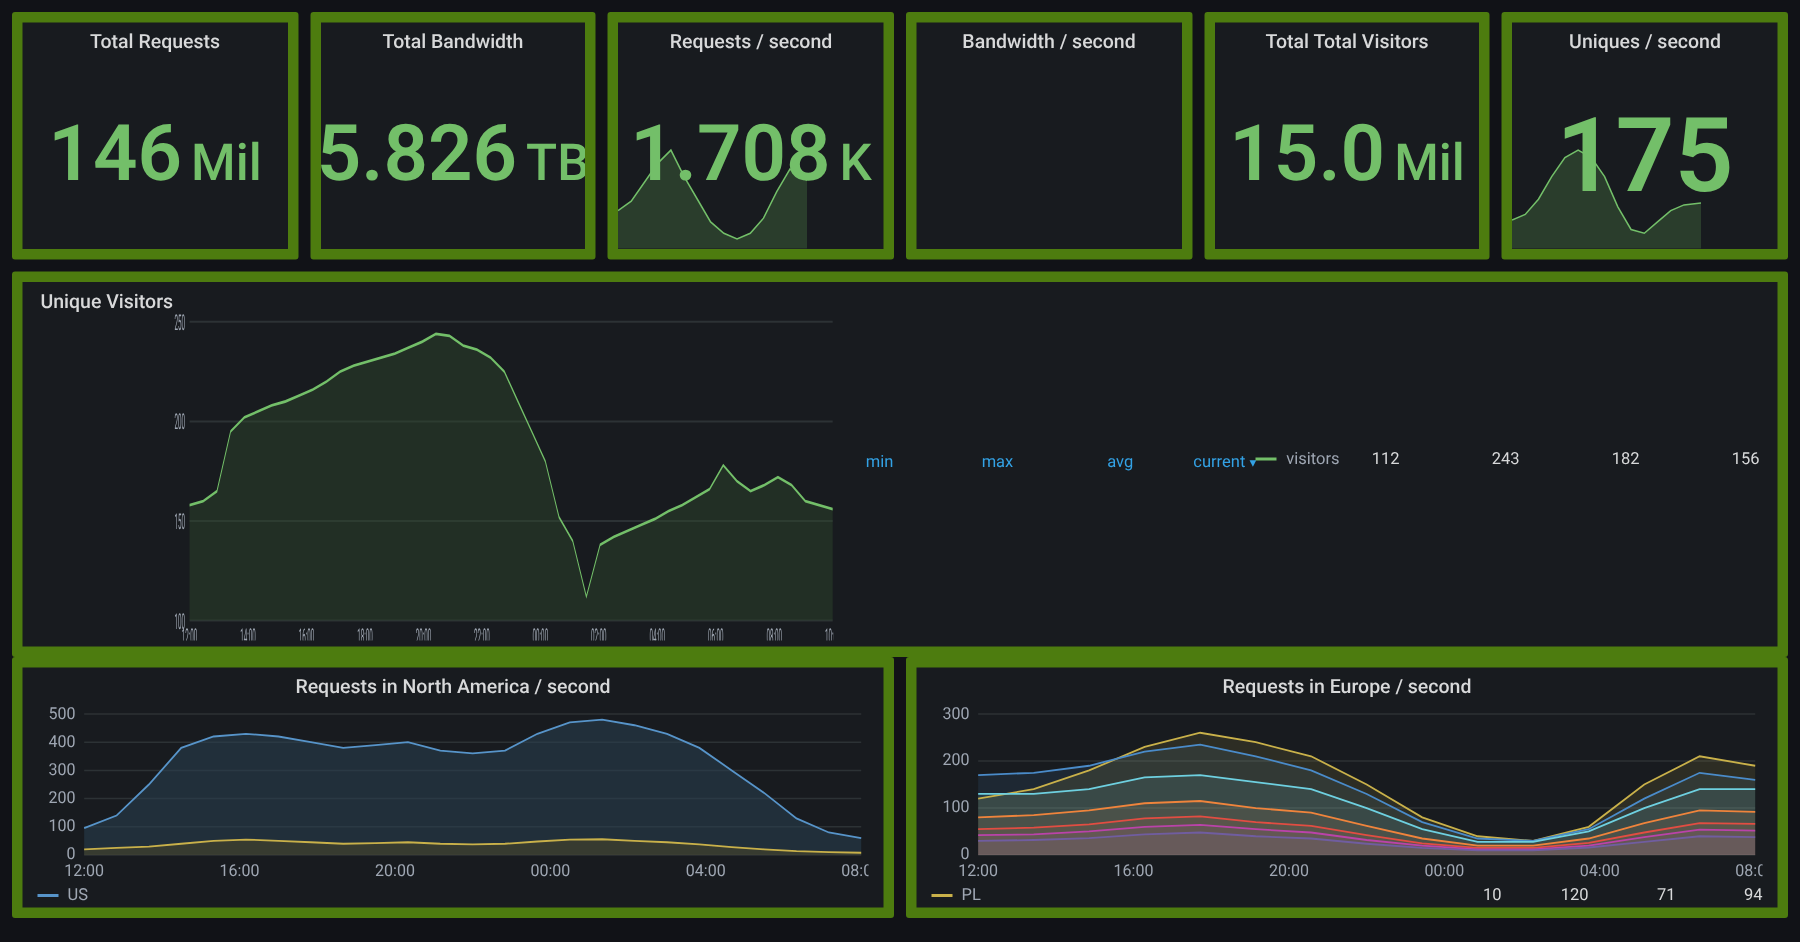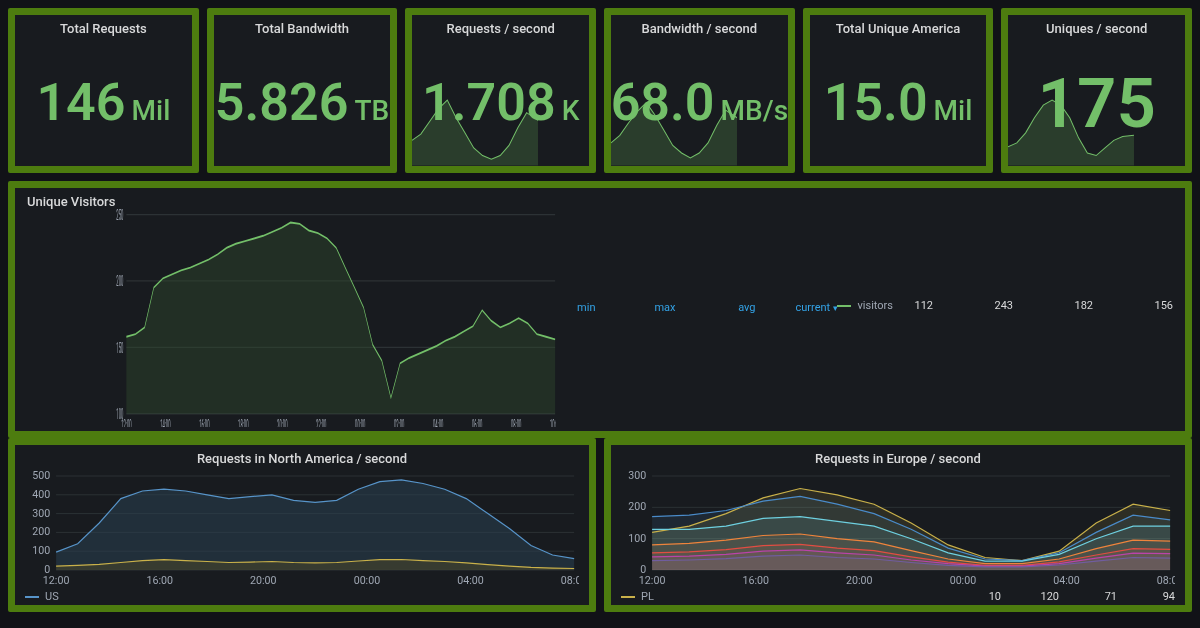--- a/index.html
+++ b/index.html
@@ -33,21 +33,21 @@
   .stat-value {
     color: #73bf69;
     font-weight: 600;
     display: flex;
     align-items: baseline;
     gap: 6px;
     z-index: 2;
     position: relative;
   }
   .stat-num { font-size: 52px; line-height: 1; }
-  .stat-unit { font-size: 28px; font-weight: 500; }
+  .stat-unit { font-size: 34px; font-weight: 500; }
   .spark {
     position: absolute;
     bottom: 0;
     left: 0;
     right: 0;
     height: 60%;
     z-index: 1;
   }
   .main-chart { height: 257px; width: 100%; padding: 0 12px 4px; display:flex; flex-direction:row; }
   .chart-area { flex: 1; position: relative; }
@@ -100,33 +100,23 @@
         <path d="M0,40 L7,35 L14,25 L21,15 L28,8 L35,22 L42,34 L49,46 L56,52 L63,55 L70,52 L77,44 L84,30 L91,18 L100,24" stroke="#73bf69" stroke-width="0.8" fill="none"></path>
       </svg>
       <div class="stat-value">
           <span class="stat-num">1.708</span>
           <span class="stat-unit">K</span>
         </div>
     </div>
   </div>
   <div class="panel stat-panel">
     <div class="panel-title">Bandwidth / second</div>
-    <div class="stat-body">
-      <svg class="spark" viewBox="0 0 100 60" preserveAspectRatio="none">
-        <path d="M0,42 L7,36 L14,26 L21,17 L28,10 L35,20 L42,32 L49,44 L56,50 L63,54 L70,50 L77,42 L84,28 L91,16 L100,22 L100,60 L0,60 Z" fill="#3a5a36" opacity="0.55"></path>
-        <path d="M0,42 L7,36 L14,26 L21,17 L28,10 L35,20 L42,32 L49,44 L56,50 L63,54 L70,50 L77,42 L84,28 L91,16 L100,22" stroke="#73bf69" stroke-width="0.8" fill="none"></path>
-      </svg>
-      <div class="stat-value">
-          <span class="stat-num">68.0</span>
-          <span class="stat-unit">MB/s</span>
-        </div>
-    </div>
-  </div>
-  <div class="panel stat-panel">
-    <div class="panel-title">Total Unique America</div>
+  </div>
+  <div class="panel stat-panel">
+    <div class="panel-title">Total Total Visitors</div>
     <div class="stat-body">
       <div class="stat-value">
           <span class="stat-num">15.0</span>
           <span class="stat-unit">Mil</span>
         </div>
     </div>
   </div>
   <div class="panel stat-panel">
     <div class="panel-title">Uniques / second</div>
     <div class="stat-body">

